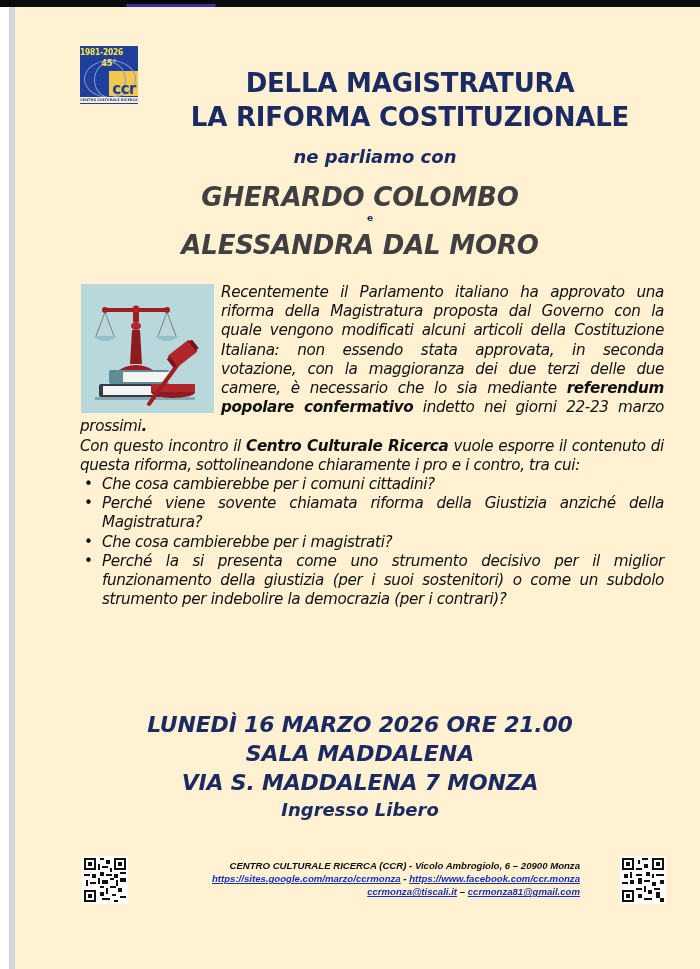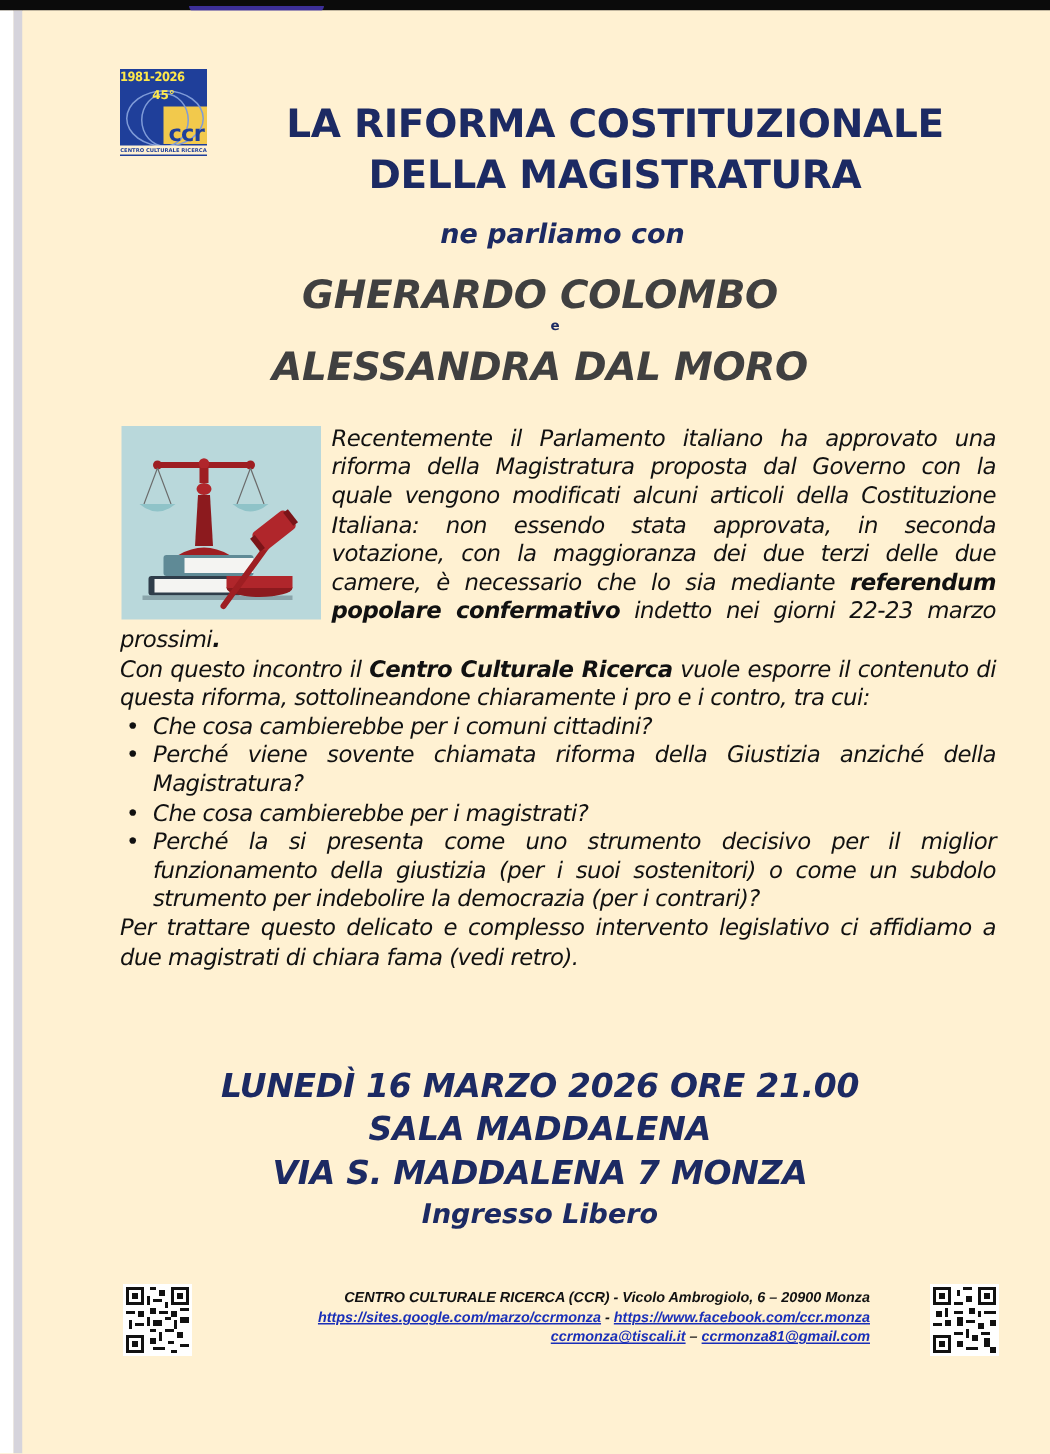--- a/index.html
+++ b/index.html
@@ -134,22 +134,22 @@
   <div class="q-yellow"></div>
   <div class="ring1"></div>
   <div class="ring2"></div>
   <div class="years">1981-2026</div>
   <div class="anniv">45°</div>
   <div class="abbr">ccr</div>
   <div class="tag">CENTRO CULTURALE RICERCA</div>
 </div>
 
 <div class="title">
+  <div>DELLA MAGISTRATURA</div>
   <div>LA RIFORMA COSTITUZIONALE</div>
-  <div>DELLA MAGISTRATURA</div>
 </div>
 
 <div class="subtitle">ne parliamo con</div>
 <div class="speaker s1">GHERARDO COLOMBO</div>
 <div class="conj">e</div>
 <div class="speaker s2">ALESSANDRA DAL MORO</div>
 
 <div class="illus">
   <svg width="133" height="129" viewBox="0 0 133 129">
 
@@ -191,21 +191,20 @@
 <div class="body">
   <div class="float"></div>
   <p><span>Recentemente il Parlamento italiano ha approvato una riforma della Magistratura proposta dal Governo con la quale vengono modificati alcuni articoli della Costituzione Italiana: non essendo stata approvata, in seconda votazione, con la maggioranza dei due terzi delle due camere, è necessario che lo sia mediante </span><b>referendum popolare confermativo</b><span> indetto nei giorni 22-23 marzo prossimi</span><b>.</b></p>
   <p><span>Con questo incontro il </span><b>Centro Culturale Ricerca</b><span> vuole esporre il contenuto di questa riforma, sottolineandone chiaramente i pro e i contro, tra cui:</span></p>
   <ul>
     <li>Che cosa cambierebbe per i comuni cittadini?</li>
     <li>Perché viene sovente chiamata riforma della Giustizia anziché della Magistratura?</li>
     <li>Che cosa cambierebbe per i magistrati?</li>
     <li>Perché la si presenta come uno strumento decisivo per il miglior funzionamento della giustizia (per i suoi sostenitori) o come un subdolo strumento per indebolire la democrazia (per i contrari)?</li>
   </ul>
-  <p>Per trattare questo delicato e complesso intervento legislativo ci affidiamo a due magistrati di chiara fama (vedi retro).</p>
 </div>
 
 <div class="event">
   <div class="l1">LUNEDÌ 16 MARZO 2026 ORE 21.00</div>
   <div class="l2">SALA MADDALENA</div>
   <div class="l3">VIA S. MADDALENA 7 MONZA</div>
   <div class="l4">Ingresso Libero</div>
 </div>
 
 <div class="qr left">

